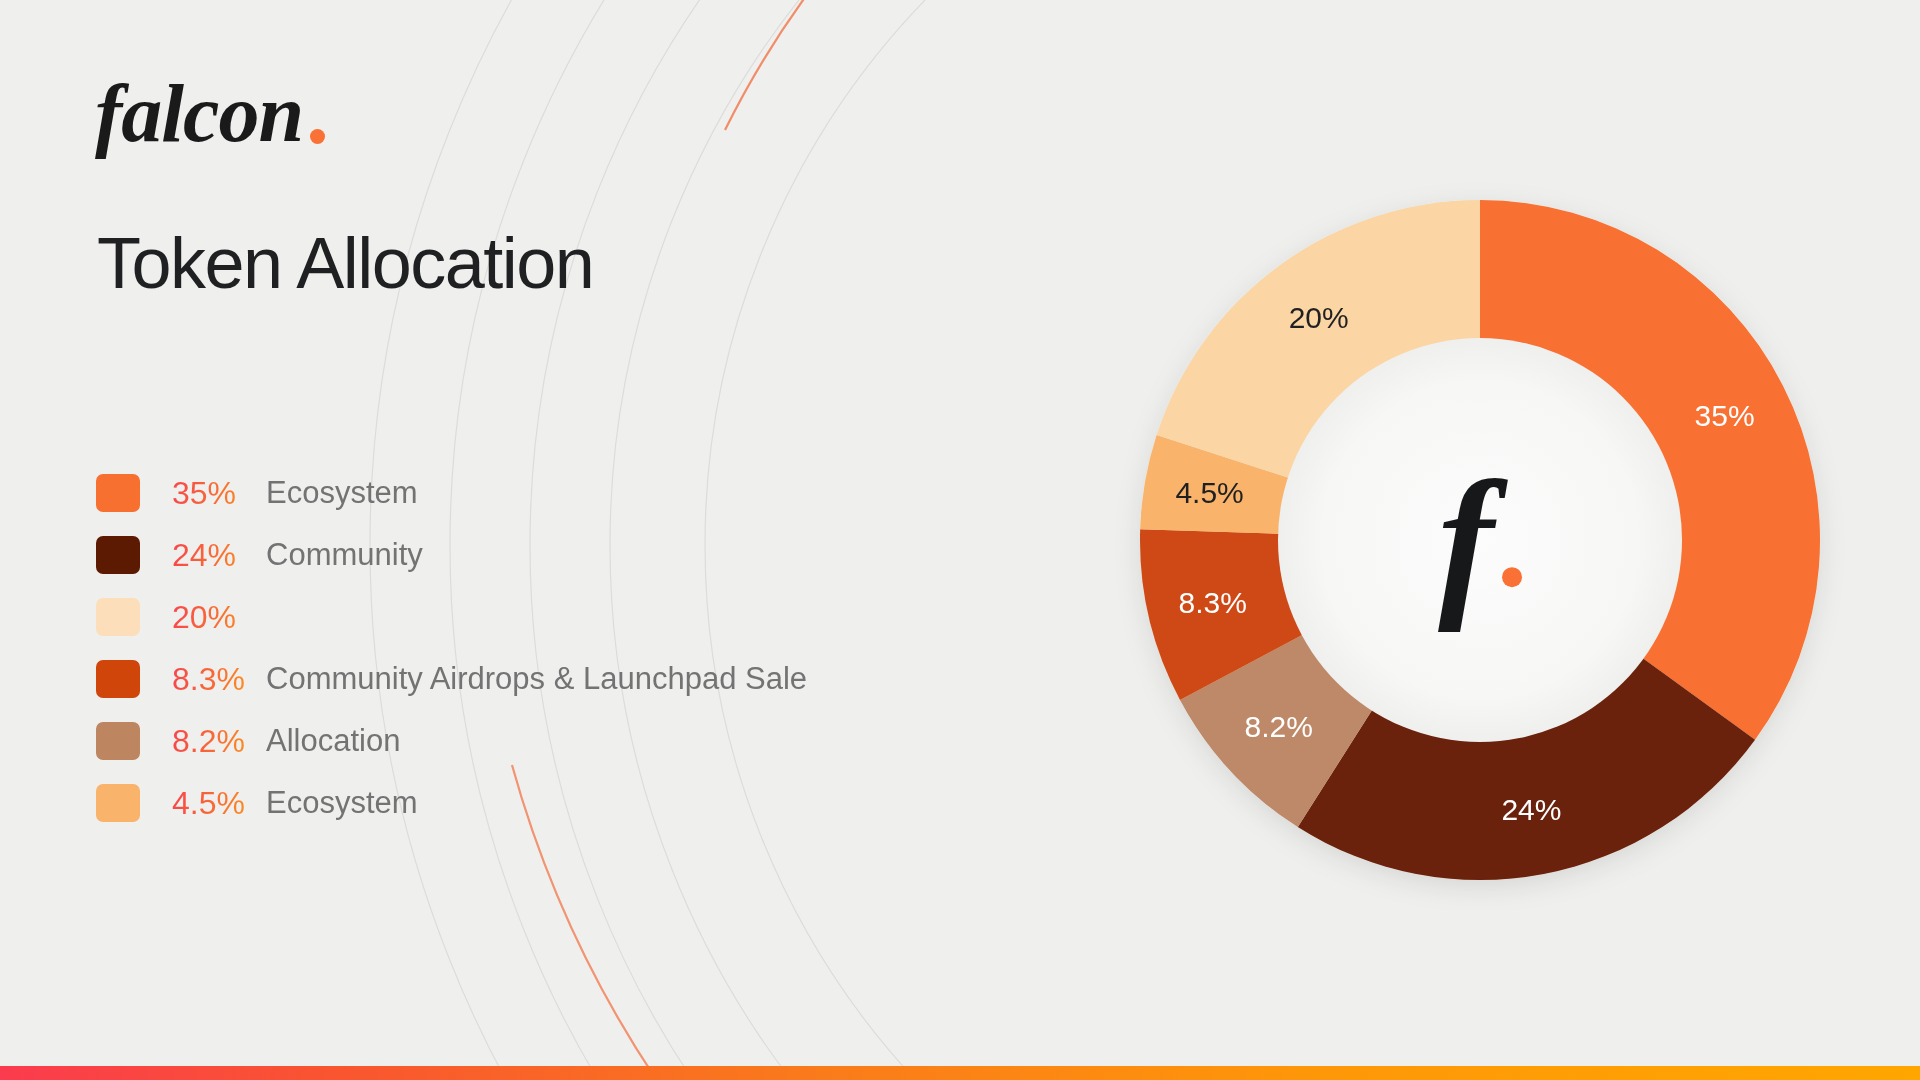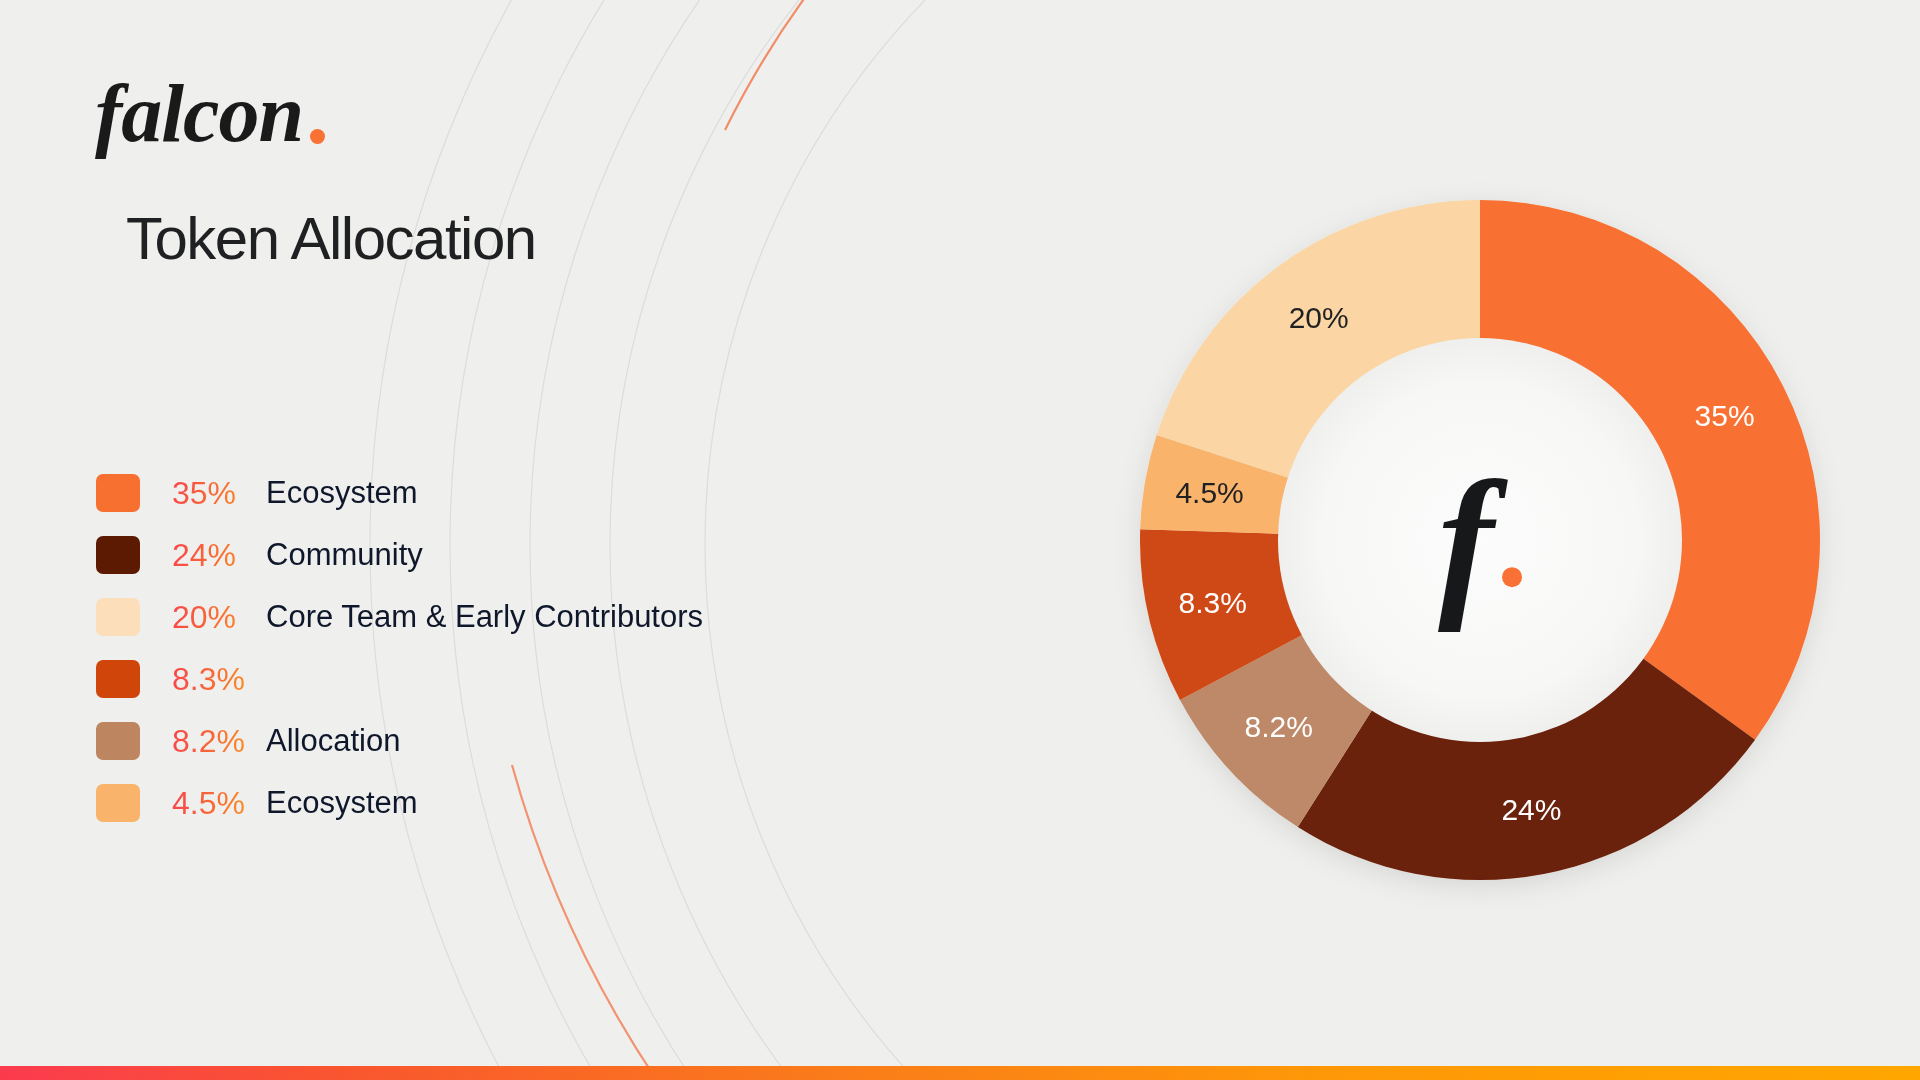--- a/index.html
+++ b/index.html
@@ -22,23 +22,23 @@
     font-size:82px; line-height:0.95; color:#1a1a1a;
     letter-spacing:-1px;
   }
   #brand .dot {
     width:15px; height:15px; border-radius:50%;
     background:#f97135; margin-left:7px; margin-bottom:9px;
   }
 
   
   #page-title {
-    position:absolute; left:97px; top:204px;
-    font-size:60px; font-weight:400; color:#1f2022;
-    letter-spacing:-1.5px; white-space:nowrap;margin-left:29px;
+    position:absolute; left:97px; top:222px;
+    font-size:72px; font-weight:400; color:#1f2022;
+    letter-spacing:-1.5px; white-space:nowrap;
   }
 
   
   #legend { position:absolute; left:96px; top:472px; }
   .legend-row {
     display:flex; align-items:center;
     height:42px; margin-bottom:20px;
   }
   .legend-row:last-child { margin-bottom:0; }
   .swatch {
@@ -46,21 +46,21 @@
   }
   .legend-pct {
     width:100px; margin-left:32px; flex:none;
     font-size:32px; font-weight:400;
     background-image:linear-gradient(100deg,#f8444c 0%,#f87032 48%,#fcab18 100%);
     -webkit-background-clip:text; background-clip:text;
     -webkit-text-fill-color:transparent; color:transparent;
     white-space:nowrap;
   }
   .legend-label {
-    font-size:31px; color:#0f172a; white-space:nowrap; margin-left:-6px;
+    font-size:31px; color:#737373; white-space:nowrap; margin-left:-6px;
   }
 
   
   #donut-wrap { position:absolute; left:1110px; top:170px; width:740px; height:740px; }
   #donut-svg { display:block; width:740px; height:740px; }
   .slice-label { font-family:"Liberation Sans", sans-serif; font-size:30px; font-weight:400; }
 
   #center-mark {
     position:absolute; left:50%; top:50%;
     transform:translate(-50%,-50%);
@@ -113,25 +113,25 @@
       <span class="legend-label">Ecosystem</span>
     </div>
     <div class="legend-row">
       <span class="swatch" style="background:#5c1a02"></span>
       <span class="legend-pct">24%</span>
       <span class="legend-label">Community</span>
     </div>
     <div class="legend-row">
       <span class="swatch" style="background:#fcdfba"></span>
       <span class="legend-pct">20%</span>
-      <span class="legend-label">Core Team &amp; Early Contributors</span>
     </div>
     <div class="legend-row">
       <span class="swatch" style="background:#d04509"></span>
       <span class="legend-pct">8.3%</span>
+      <span class="legend-label">Community Airdrops &amp; Launchpad Sale</span>
     </div>
     <div class="legend-row">
       <span class="swatch" style="background:#bd8560"></span>
       <span class="legend-pct">8.2%</span>
       <span class="legend-label">Allocation</span>
     </div>
     <div class="legend-row">
       <span class="swatch" style="background:#f9b36a"></span>
       <span class="legend-pct">4.5%</span>
       <span class="legend-label">Ecosystem</span>

